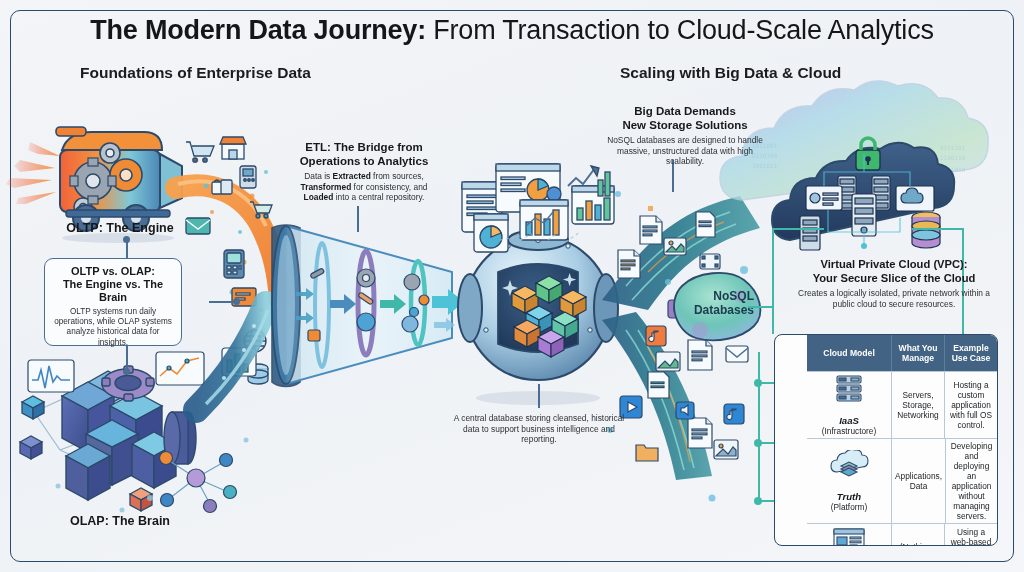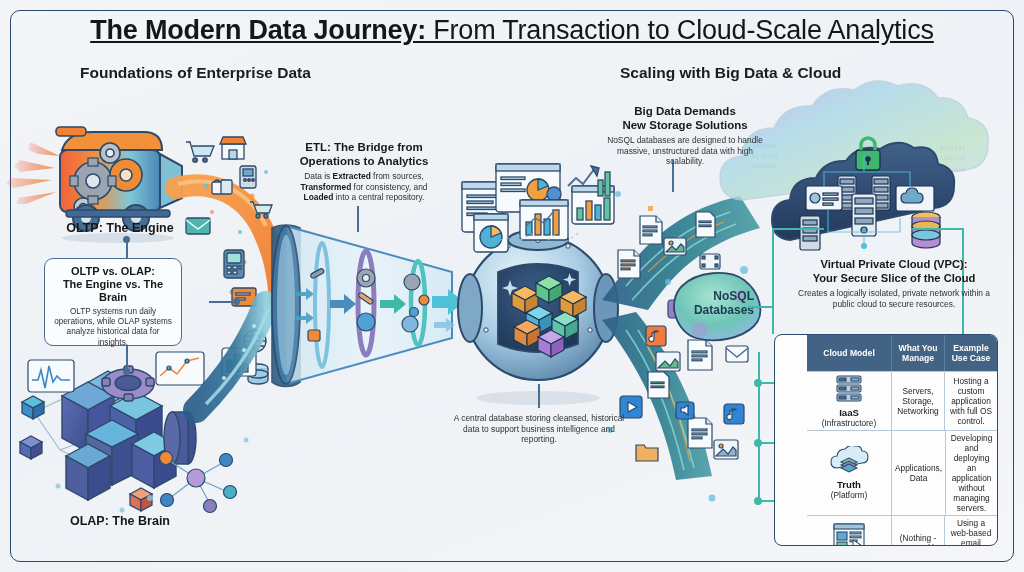--- a/index.html
+++ b/index.html
@@ -24,21 +24,20 @@
     pointer-events: none;
   }
 
   
   .title {
     position: absolute; left: 0; top: 14px; width: 1024px;
     text-align: center;
     font-size: 27px; line-height: 32px;
     color: #141617; letter-spacing: -0.2px;
     white-space: nowrap;
-    text-decoration: underline;
   }
   .title .b { font-weight: 700; }
   .title .n { font-weight: 400; }
   .sect-head {
     position: absolute; top: 64px;
     font-size: 15.5px; font-weight: 700; color: #1a1c1e;
     white-space: nowrap;
   }
   #sect-left  { left: 80px;  width: 340px; }
   #sect-right { left: 620px; width: 340px; }
@@ -111,21 +110,21 @@
   }
   .th:first-child { border-left: none; flex: 0 0 84px; }
   .td {
     flex: 1; display: flex; flex-direction: column;
     align-items: center; justify-content: center;
     font-size: 8.3px; color: #232629; text-align: center;
     line-height: 10px; border-left: 1px solid #b9c8d6;
     padding: 2px 3px;
   }
   .td:first-child { border-left: none; flex: 0 0 84px; }
-  .model-name { font-size: 9.6px; font-weight: 700; color: #15181a; margin-top: 4px; }
+  .model-name { font-size: 9.6px; font-weight: 700; color: #15181a; margin-top: 12px; font-style: italic; }
   .model-sub  { font-size: 8.3px; font-weight: 400; color: #22262a; }
   .model-ico { width: 40px; height: 30px; display:block; }
 
   
   .art { position: absolute; }
 </style>
 </head>
 <body>
 
 <div id="canvas">

